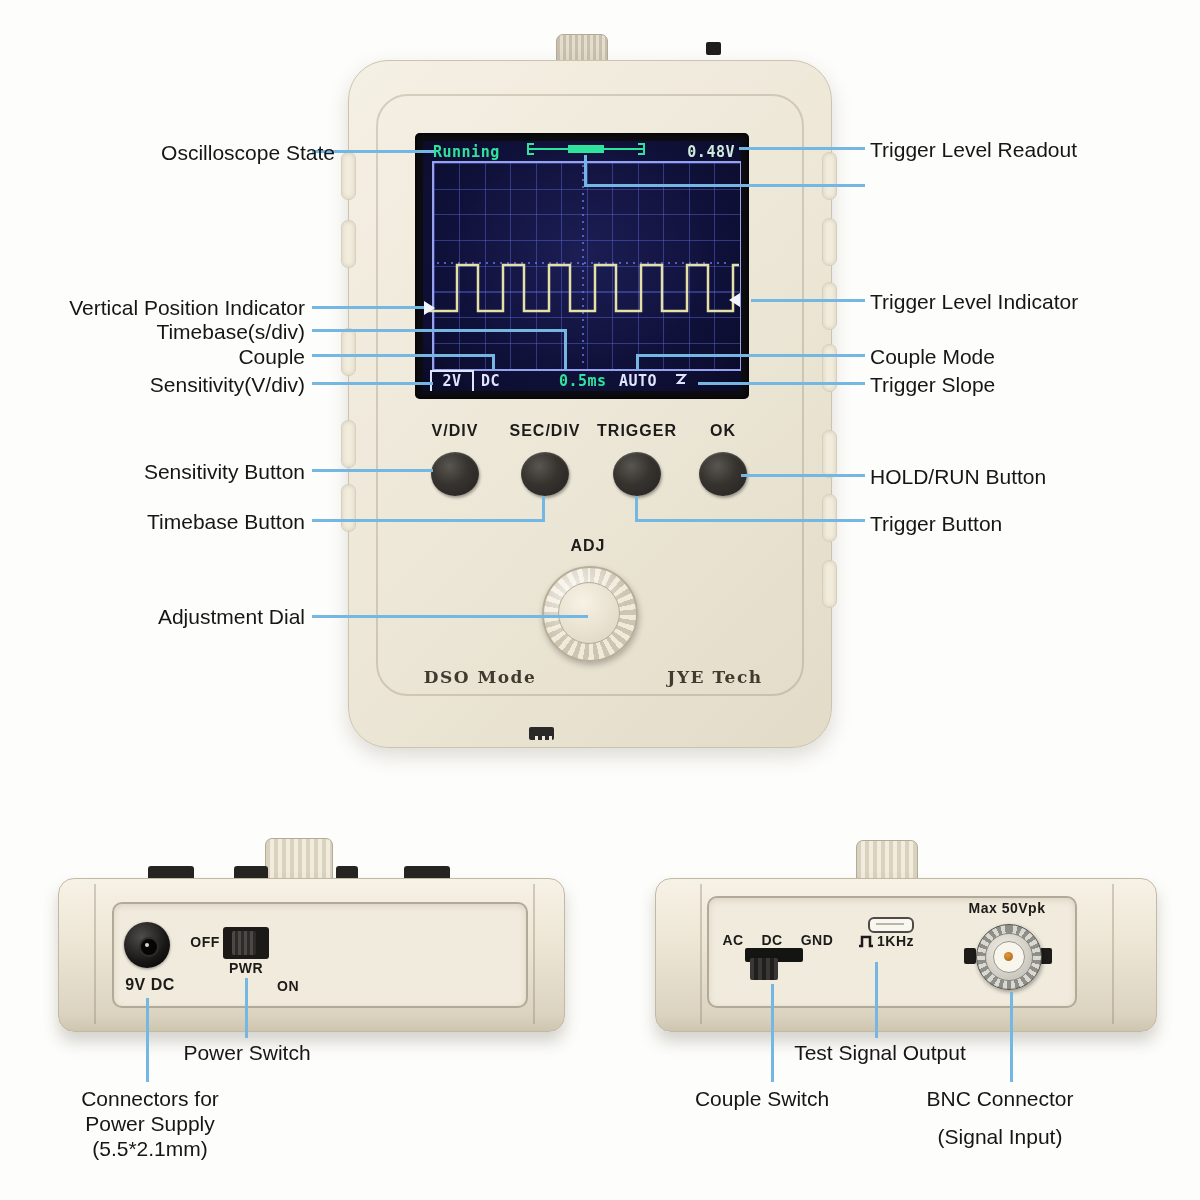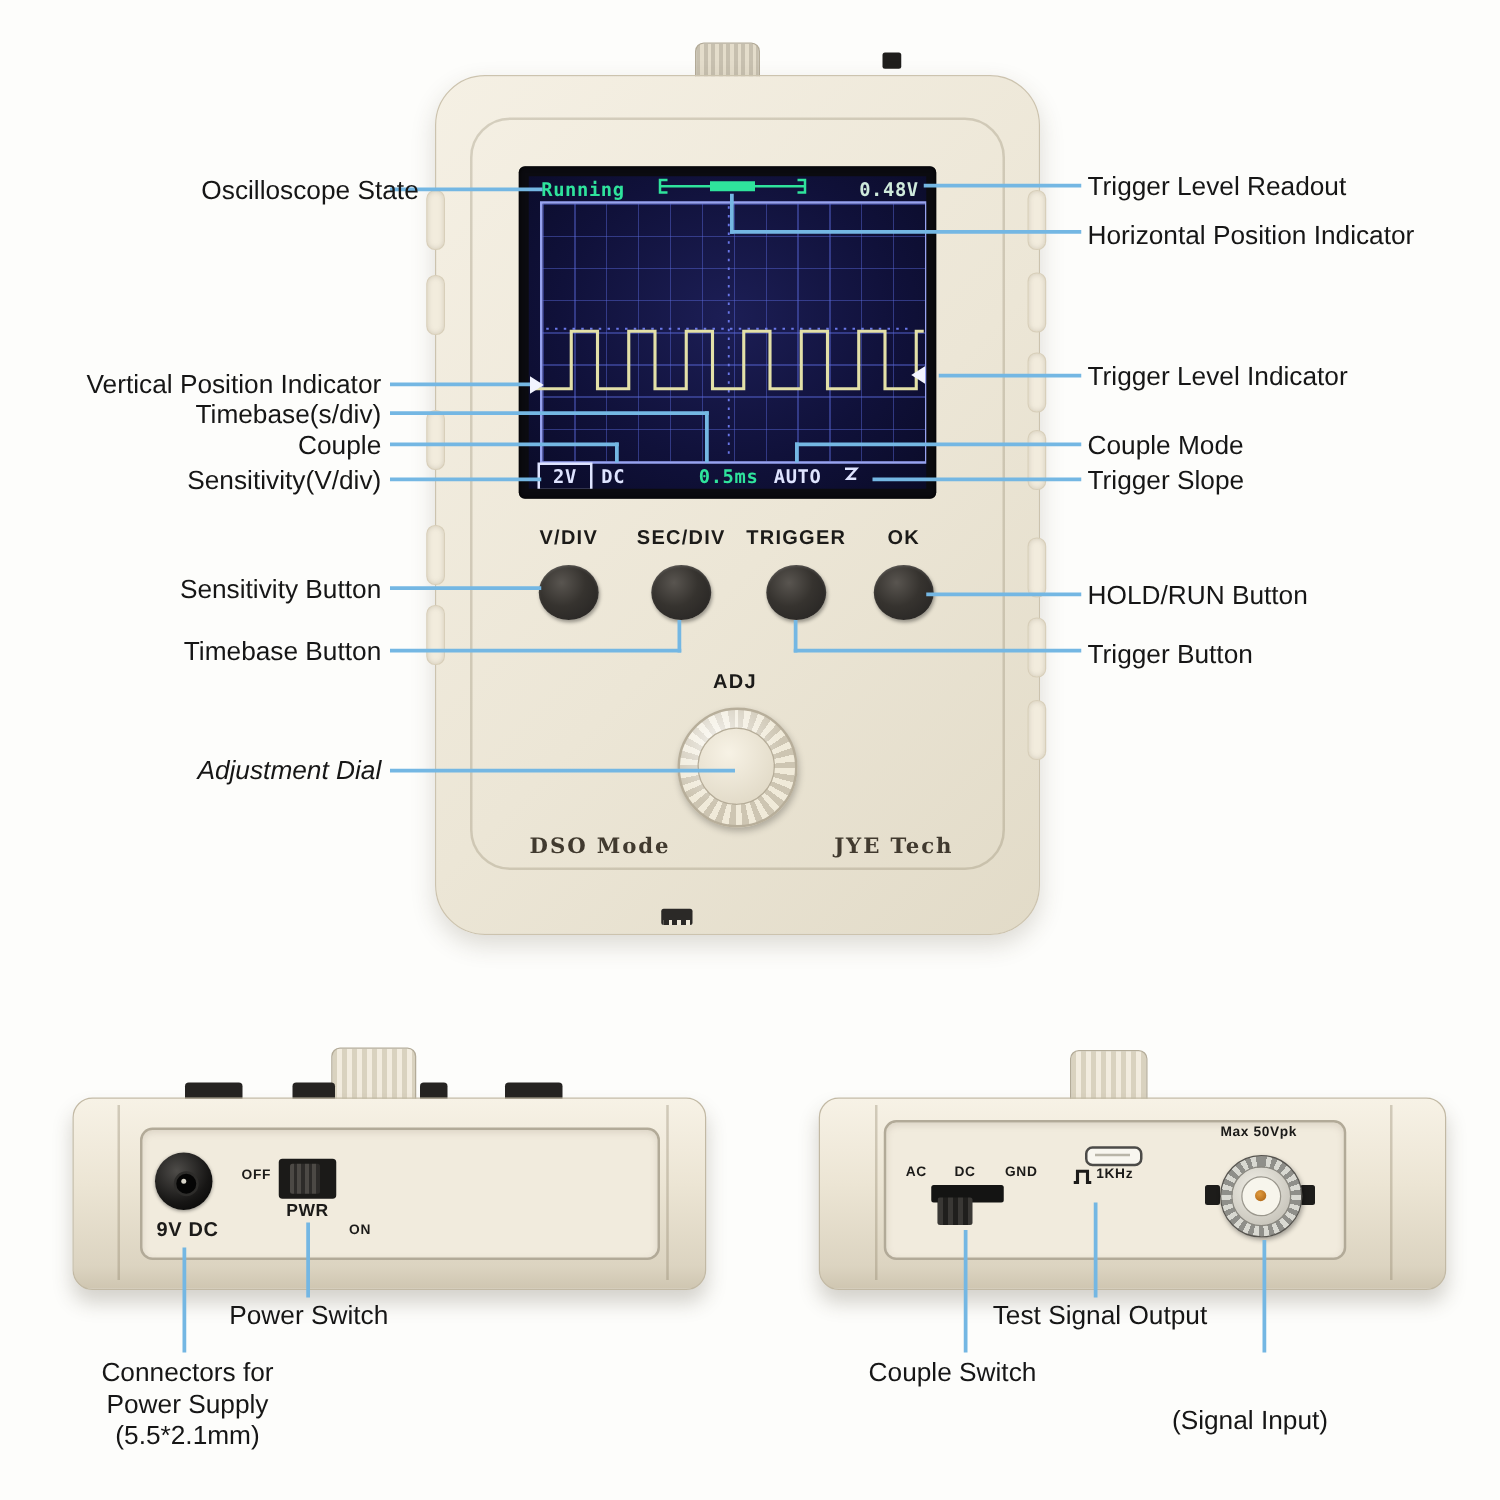--- a/index.html
+++ b/index.html
@@ -71,21 +71,21 @@
   
   .sidebody{position:absolute;width:505px;height:152px;border-radius:16px;
             background:linear-gradient(180deg,#f7f2e6 0%,#ece5d4 45%,#dcd4c1 88%,#cfc6b1 100%);
             border:1px solid #c2b9a4;box-shadow:0 10px 16px rgba(70,60,40,0.22);}
   .sidepanel{position:absolute;border-radius:10px;border:2px solid #b2aa98;background:#f1ebdd;
              box-shadow:inset 0 2px 6px rgba(120,108,86,0.18);}
   .seam{position:absolute;width:2px;background:rgba(140,128,104,0.35);}
   .toptab{position:absolute;height:14px;background:#262422;border-radius:3px 3px 0 0;}
   .sideknob{position:absolute;border-radius:7px 7px 0 0;border:1px solid #b3ab98;
             background:repeating-linear-gradient(90deg,#d9d2bf 0 4px,#f2ecdf 4px 8px);}
-  .sm-lbl{position:absolute;font-size:11px;font-weight:bold;color:#1c1b19;text-align:center;letter-spacing:0.5px;}
+  .sm-lbl{position:absolute;font-size:14px;font-weight:bold;color:#1c1b19;text-align:center;letter-spacing:0.5px;}
 
   .jack{position:absolute;left:124px;top:922px;width:46px;height:46px;border-radius:50%;
         background:radial-gradient(circle at 38% 32%,#4e4c49 0%,#171615 60%,#000 100%);
         box-shadow:0 1px 3px rgba(0,0,0,0.4);}
   .jack-hole{position:absolute;left:15px;top:15px;width:16px;height:16px;border-radius:50%;
         background:#050505;border:2px solid #2d2c2a;}
   .jack-pin{position:absolute;left:21px;top:21px;width:4px;height:4px;border-radius:50%;background:#d8d4c8;}
 
   .pwr-switch{position:absolute;left:223px;top:927px;width:46px;height:32px;background:#1b1a18;border-radius:3px;}
   .pwr-slider{position:absolute;left:9px;top:4px;width:24px;height:24px;border-radius:2px;
@@ -211,24 +211,23 @@
   <div class="ln ln-v" style="left:635px;top:496px;height:26px;"></div>
   <div class="ln ln-h" style="left:635px;top:519px;width:230px;"></div>
 
   <div class="lbl lbl-r" style="right:865px;top:140px;text-align:center;">Oscilloscope State</div>
   <div class="lbl lbl-r" style="right:895px;top:295px;">Vertical Position Indicator</div>
   <div class="lbl lbl-r" style="right:895px;top:319px;">Timebase(s/div)</div>
   <div class="lbl lbl-r" style="right:895px;top:344px;">Couple</div>
   <div class="lbl lbl-r" style="right:895px;top:372px;">Sensitivity(V/div)</div>
   <div class="lbl lbl-r" style="right:895px;top:459px;">Sensitivity Button</div>
   <div class="lbl lbl-r" style="right:895px;top:509px;">Timebase Button</div>
-  <div class="lbl lbl-r" style="right:895px;top:604px;font-style:italic;">Adjustment Dial</div>
+  <div class="lbl lbl-r" style="right:895px;top:604px;">Adjustment Dial</div>
 
   <div class="lbl" style="left:870px;top:137px;">Trigger Level Readout</div>
-  <div class="lbl" style="left:870px;top:176px;">Horizontal Position Indicator</div>
   <div class="lbl" style="left:870px;top:289px;">Trigger Level Indicator</div>
   <div class="lbl" style="left:870px;top:344px;">Couple Mode</div>
   <div class="lbl" style="left:870px;top:372px;">Trigger Slope</div>
   <div class="lbl" style="left:870px;top:464px;">HOLD/RUN Button</div>
   <div class="lbl" style="left:870px;top:511px;">Trigger Button</div>
 
   <div class="sideknob" style="left:265px;top:838px;width:66px;height:42px;"></div>
   <div class="toptab" style="left:148px;top:866px;width:46px;"></div>
   <div class="toptab" style="left:234px;top:866px;width:34px;"></div>
   <div class="toptab" style="left:336px;top:866px;width:22px;"></div>
@@ -288,15 +287,16 @@
     <div class="bnc-face"></div>
     <div class="bnc-pin"></div>
   </div>
 
   <div class="ln ln-v" style="left:771px;top:984px;height:98px;"></div>
   <div class="ln ln-v" style="left:875px;top:962px;height:76px;"></div>
   <div class="ln ln-v" style="left:1010px;top:992px;height:90px;"></div>
 
   <div class="lbl lbl-c" style="left:780px;top:1040px;width:200px;">Test Signal Output</div>
   <div class="lbl lbl-c" style="left:662px;top:1086px;width:200px;">Couple Switch</div>
+  <div class="lbl lbl-c" style="left:880px;top:1086px;width:240px;">BNC Connector</div>
   <div class="lbl lbl-c" style="left:880px;top:1111px;width:240px;margin-top:13px;">(Signal Input)</div>
 
 </div>
 
 </body></html>

